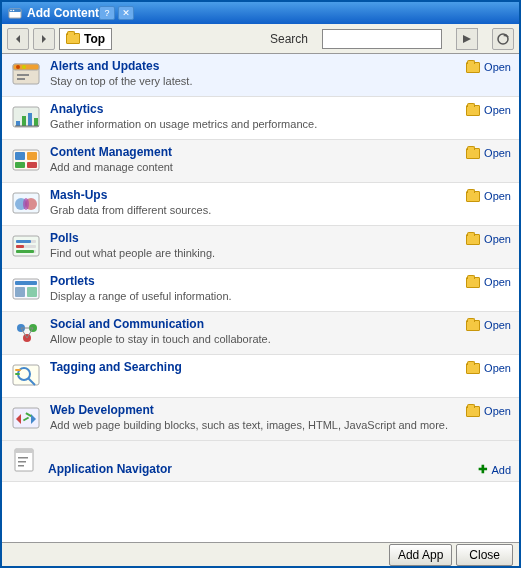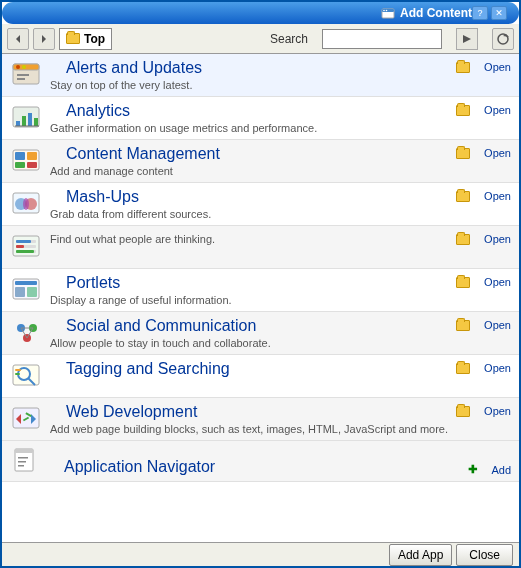--- a/index.html
+++ b/index.html
@@ -17,27 +17,26 @@
       height: 568px;
       border: 2px solid #0054a6;
       background: #ffffff;
       display: flex;
       flex-direction: column;
     }
 
     .title-bar {
       background: linear-gradient(to bottom, #4a9de8, #1060c8);
       color: white;
-      padding: 3px 12px;
-      display: flex;
-      align-items: center;
-      justify-content: flex-end;
+      padding: 3px 6px;
+      display: flex;
+      align-items: center;
+      justify-content: flex-start;
       height: 22px;
       flex-shrink: 0;
-      border-radius: 11px;
     }
 
     .title-bar-left {
       display: flex;
       align-items: center;
       gap: 5px;
     }
 
     .title-text {
       font-size: 12px;
@@ -198,24 +197,23 @@
       width: 30px;
       height: 30px;
     }
 
     .item-text {
       flex: 1;
     }
 
     .item-title {
       color: #00369a;
-      font-weight: normal;
-      font-size: 16px;
+      font-weight: bold;
+      font-size: 12px;
       text-decoration: none;
-      margin-left: 16px;
     }
 
     .item-desc {
       color: #555;
       font-size: 11px;
       margin-top: 2px;
     }
 
     .item-open {
       margin-left: auto;
@@ -224,21 +222,21 @@
       align-items: flex-start;
       padding-top: 2px;
     }
 
     .open-link {
       color: #00369a;
       font-size: 11px;
       text-decoration: none;
       display: flex;
       align-items: center;
-      gap: 14px;
+      gap: 4px;
       white-space: nowrap;
     }
 
     .open-folder-icon {
       width: 14px;
       height: 11px;
       background: #f5c842;
       border: 1px solid #c8960a;
       border-radius: 1px;
       position: relative;
@@ -485,20 +483,21 @@
             <rect x="2" y="4" width="26" height="20" rx="2" fill="#f0f8f0" stroke="#aaa" stroke-width="1"></rect>
             <rect x="5" y="8" width="20" height="3" rx="1" fill="#ddd"></rect>
             <rect x="5" y="8" width="15" height="3" rx="1" fill="#4488cc"></rect>
             <rect x="5" y="13" width="20" height="3" rx="1" fill="#ddd"></rect>
             <rect x="5" y="13" width="8" height="3" rx="1" fill="#cc4444"></rect>
             <rect x="5" y="18" width="20" height="3" rx="1" fill="#ddd"></rect>
             <rect x="5" y="18" width="18" height="3" rx="1" fill="#44aa44"></rect>
           </svg>
         </div>
         <div class="item-text">
+          <div class="item-title">Polls</div>
           <div class="item-desc">Find out what people are thinking.</div>
         </div>
         <div class="item-open">
           <a class="open-link">
             <span class="open-folder-icon"></span>
             <span>Open</span>
           </a>
         </div>
       </div>
 

